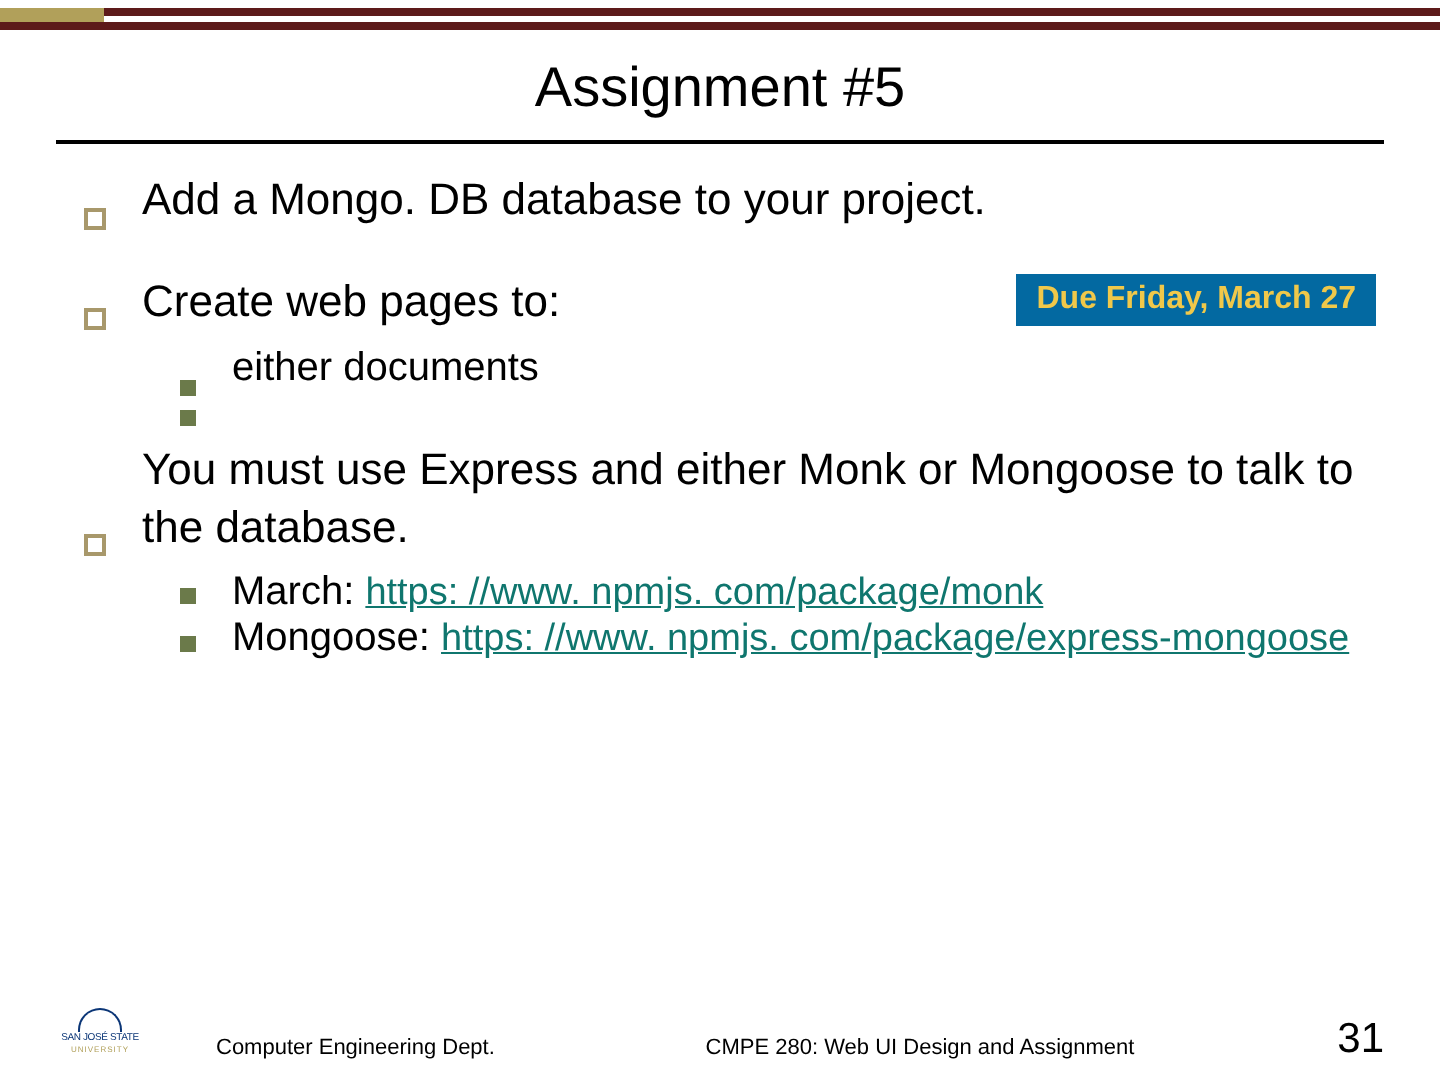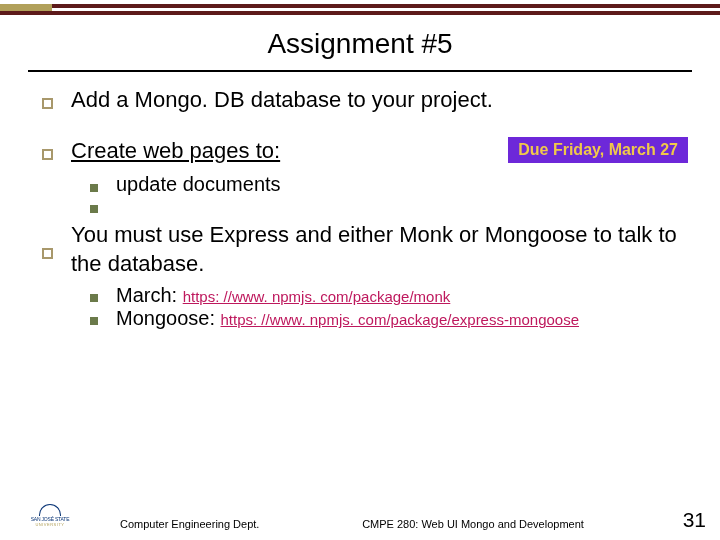--- a/index.html
+++ b/index.html
@@ -54,21 +54,21 @@
     background: #000;
   }
   .content {
     position: absolute;
     top: 86px;
     left: 42px;
     right: 32px;
   }
   .row {
     display: flex;
-    align-items: center;
+    align-items: flex-end;
     gap: 18px;
   }
   .bullet-o {
     width: 11px; height: 11px;
     border: 2px solid #a8986b;
     flex: 0 0 auto;
     margin-top: 7px;
   }
   .bullet-n {
     width: 8px; height: 8px;
@@ -87,29 +87,29 @@
     color: #000;
   }
   .sub {
     margin-left: 48px;
     margin-top: 6px;
   }
   .due-badge {
     position: absolute;
     right: 0;
     top: 0;
-    background: #6d28d9;
+    background: #0369a1;
     color: #f0c84a;
     font-weight: bold;
     font-size: 16px;
     padding: 4px 10px;
   }
   .link {
-    color: #be185d;
-    font-size: 15px;
+    color: #0f766e;
+    font-size: 19px;
     word-break: break-all;
   }
   .footer {
     position: absolute;
     bottom: 8px;
     left: 0; right: 0;
     display: flex;
     align-items: flex-end;
   }
   .logo {
@@ -139,53 +139,53 @@
   .logo .uni {
     font-size: 4px;
     letter-spacing: 0.5px;
     color: #b1a05a;
   }
   .foot-col {
     font-size: 11px;
     color: #000;
     line-height: 1.25;
   }
-  .foot-left { margin-left: 50px; width: 180px; }
+  .foot-left { margin-left: 38px; width: 180px; }
   .foot-center { flex: 1; text-align: center; }
-  .foot-right { width: 60px; text-align: right; margin-right: 14px; font-size: 21px; }
+  .foot-right { width: 60px; text-align: right; margin-right: 28px; font-size: 21px; }
   .link-label { font-size: 20px; }
 </style>
 </head>
 <body>
 
 <div class="topbar">
   <div class="accent"></div>
 </div>
 
 <div class="title">Assignment #5</div>
 <div class="title-underline"></div>
 
 <div class="content">
 
   <div class="row" style="margin-bottom:22px;">
     <div class="bullet-o"></div>
     <div class="lvl1-text">Add a Mongo. DB database to your project.</div>
   </div>
 
-  <div style="position:relative; margin-bottom:4px;text-decoration:underline;">
+  <div style="position:relative; margin-bottom:4px;">
     <div class="row">
       <div class="bullet-o"></div>
       <div class="lvl1-text">Create web pages to:</div>
     </div>
     <div class="due-badge">Due Friday, March 27</div>
   </div>
   <div class="sub">
     <div class="row">
         <div class="bullet-n"></div>
-        <div class="lvl2-text">update documents</div>
+        <div class="lvl2-text">either documents</div>
       </div>
     <div class="row">
         <div class="bullet-n"></div>
       </div>
   </div>
 
   <div class="row" style="margin-top:8px;">
     <div class="bullet-o"></div>
     <div class="lvl1-text">You must use Express and either Monk or Mongoose to talk to the database.</div>
   </div>
@@ -209,16 +209,16 @@
 <div class="footer">
   <div class="logo">
     <div class="emblem"></div>
     <div class="text">SAN JOSÉ STATE</div>
     <div class="text uni">UNIVERSITY</div>
   </div>
   <div class="foot-col foot-left">
     <div>Computer Engineering Dept.</div>
   </div>
   <div class="foot-col foot-center">
-    <div>CMPE 280: Web UI Mongo and Development</div>
+    <div>CMPE 280: Web UI Design and Assignment</div>
   </div>
   <div class="foot-right">31</div>
 </div>
 
 </body></html>

